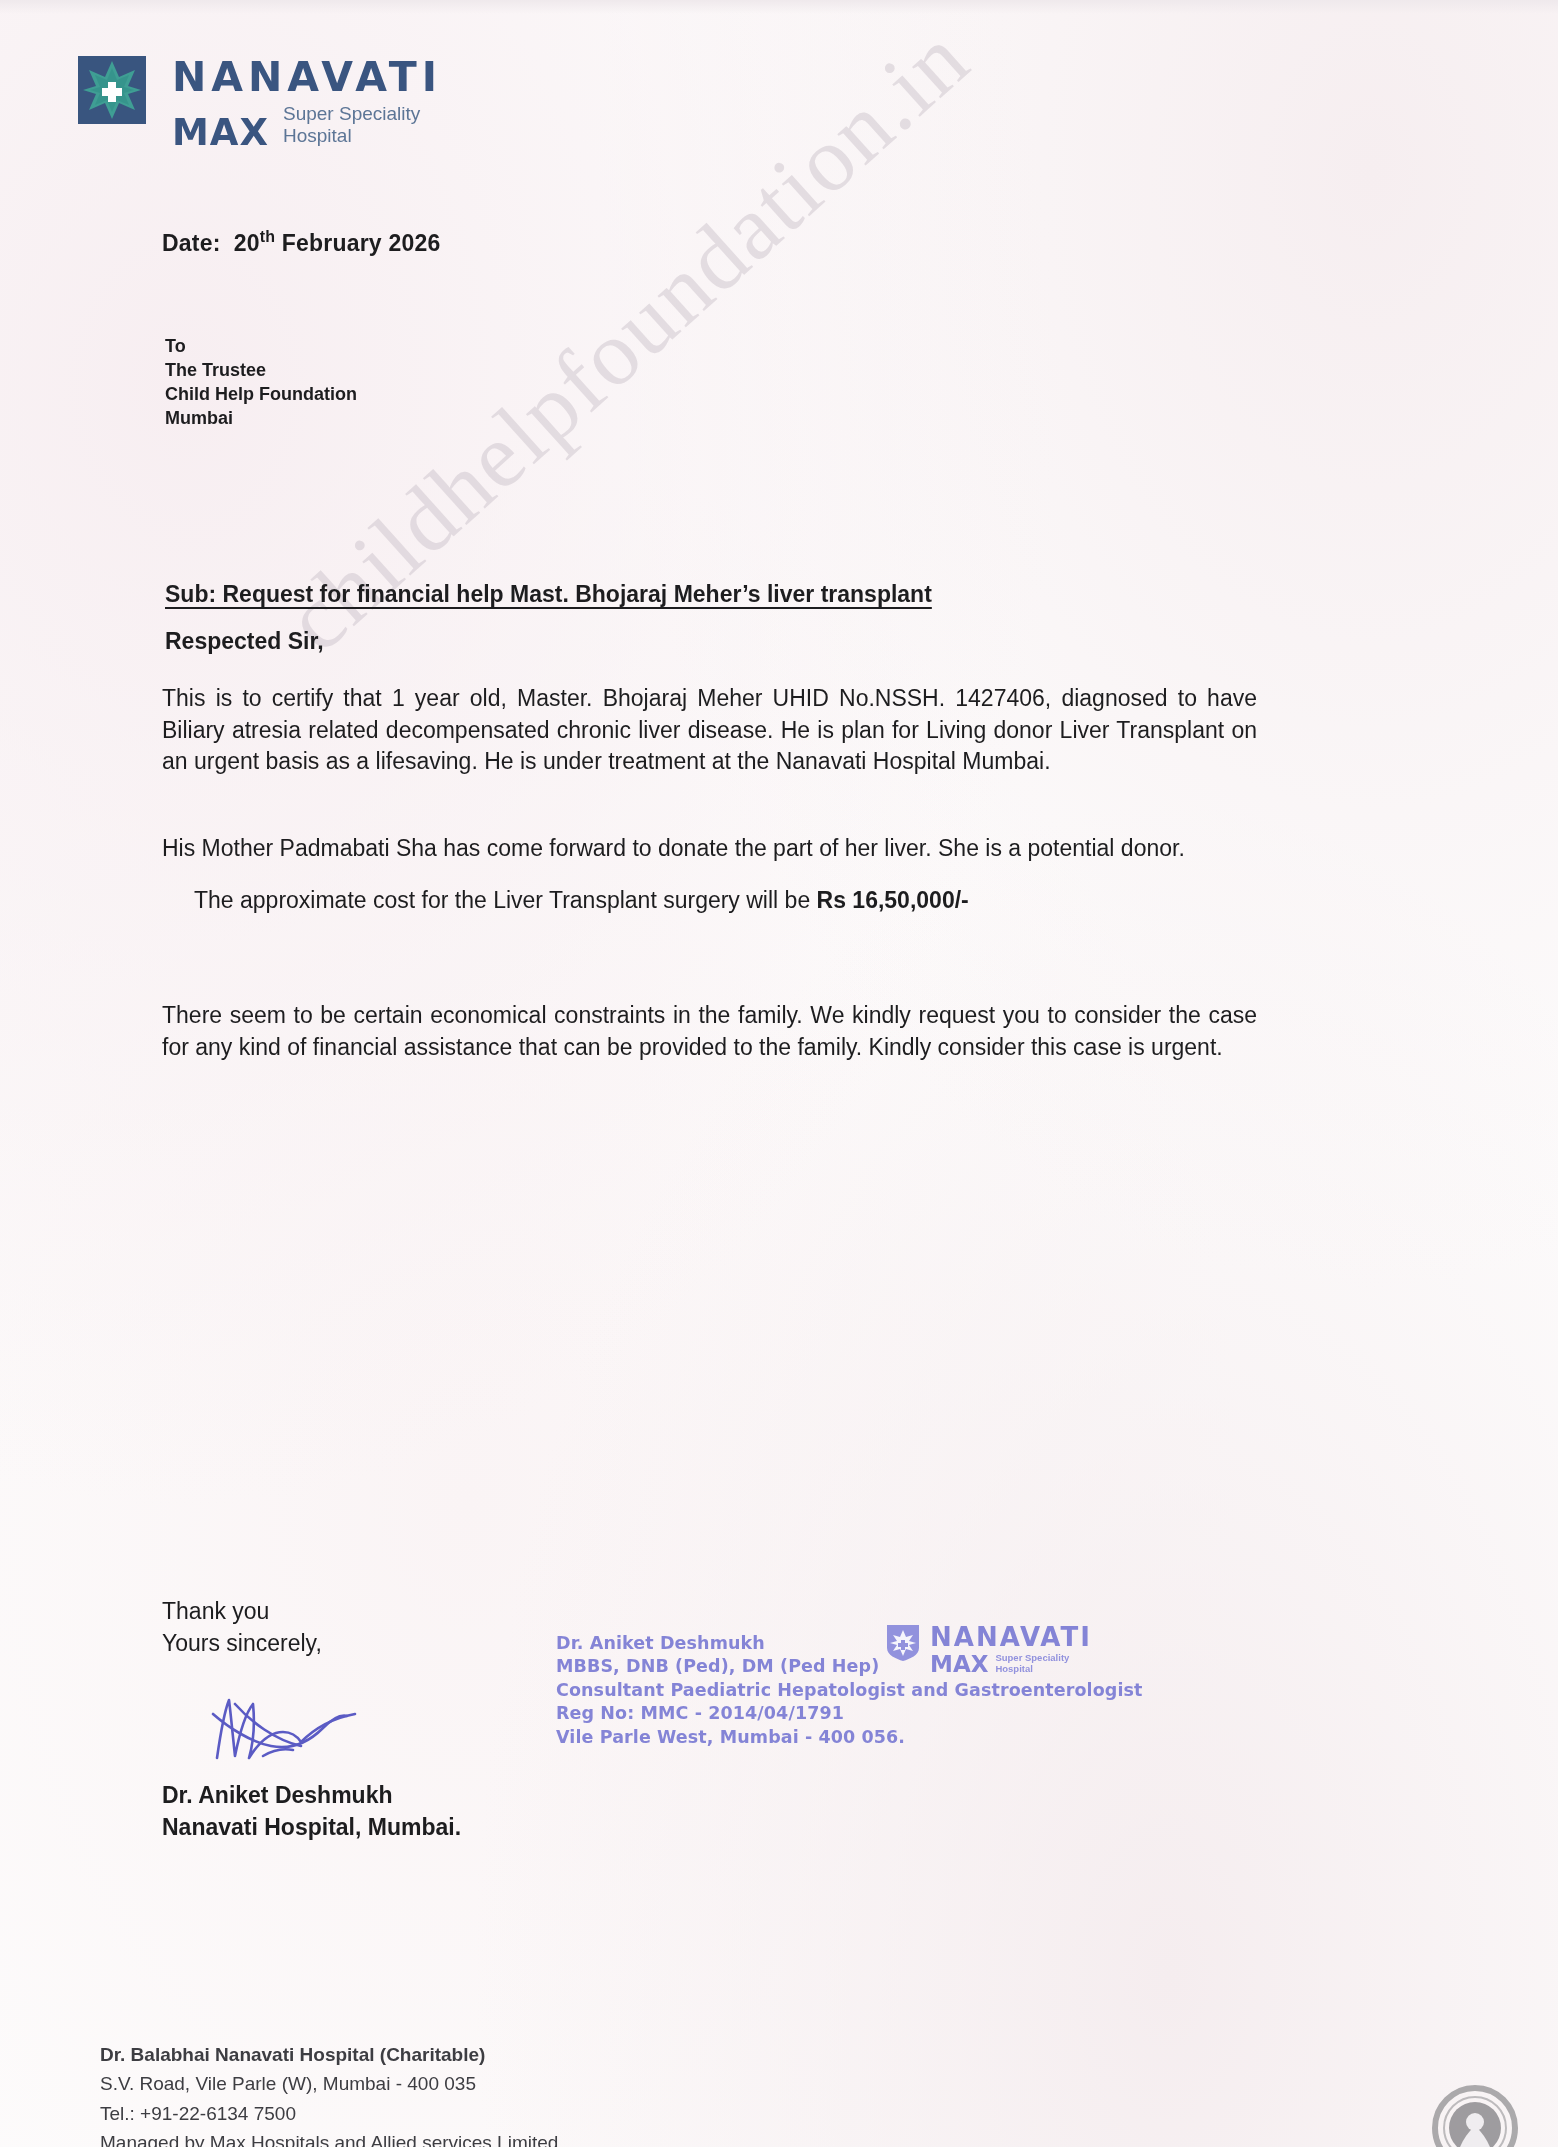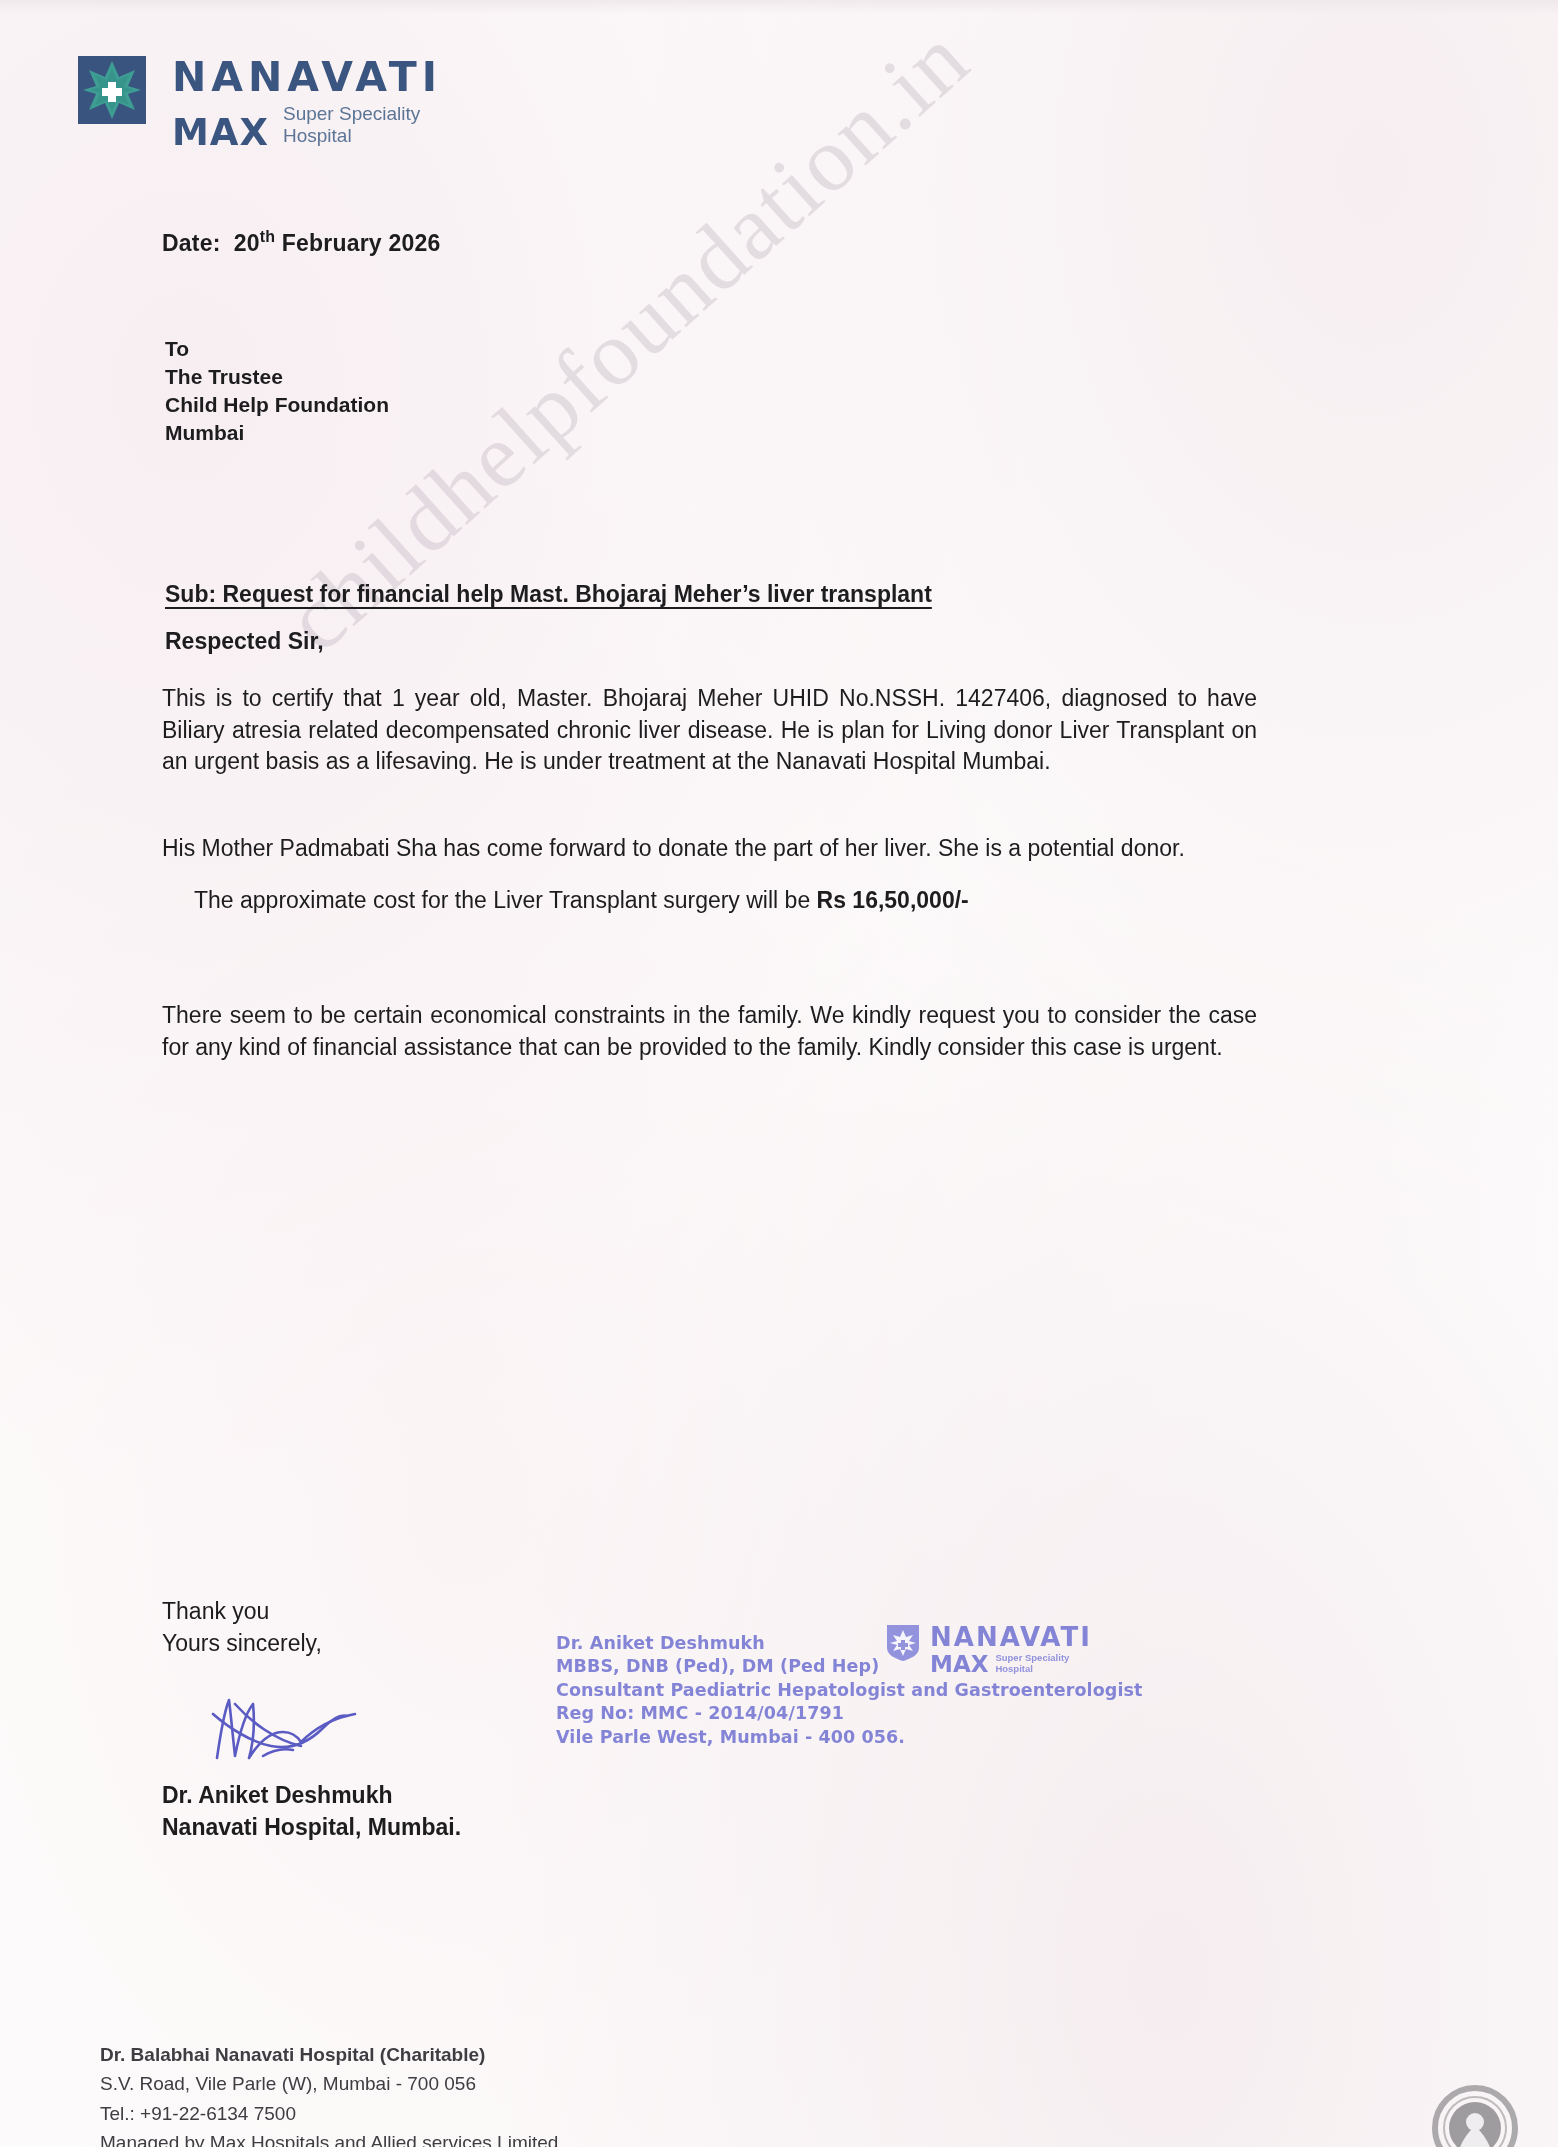--- a/index.html
+++ b/index.html
@@ -64,21 +64,21 @@
   
   .doc{position:absolute;left:0;top:0;width:1558px;z-index:4;}
   .date-line{
     position:absolute;left:162px;top:228px;
     font-size:23px;font-weight:700;letter-spacing:.2px;
   }
   .date-line sup{font-size:16px;vertical-align:super;}
 
   .addressee{
     position:absolute;left:165px;top:335px;
-    font-size:21px;font-weight:700;line-height:1.33;
+    font-size:18px;font-weight:700;line-height:1.33;
   }
 
   .subject{
     position:absolute;left:165px;top:561px;
     font-size:23px;font-weight:700;
     text-decoration:underline;text-underline-offset:5px;margin-top:20px;
   }
 
   .salutation{
     position:absolute;left:165px;top:628px;
@@ -257,21 +257,21 @@
         <div class="stamp-sup">
           <div>Super Speciality</div>
           <div>Hospital</div>
         </div>
       </div>
     </div>
   </div>
 
   <div class="footer">
     <div class="f1">Dr. Balabhai Nanavati Hospital (Charitable)</div>
-    <div>S.V. Road, Vile Parle (W), Mumbai - 700 056</div>
+    <div>S.V. Road, Vile Parle (W), Mumbai - 400 035</div>
     <div>Tel.: +91-22-6134 7500</div>
     <div>Managed by Max Hospitals and Allied services Limited</div>
   </div>
 
   <div class="seal">
     <svg width="86" height="86" viewBox="0 0 86 86">
       <circle cx="43" cy="46" r="40" fill="none" stroke="#6d6d70" stroke-width="6"></circle>
       <circle cx="43" cy="46" r="31" fill="none" stroke="#8d8d90" stroke-width="2"></circle>
       <circle cx="43" cy="46" r="26" fill="#55555a"></circle>
       <circle cx="43" cy="40" r="9" fill="#e9e9ec"></circle>

